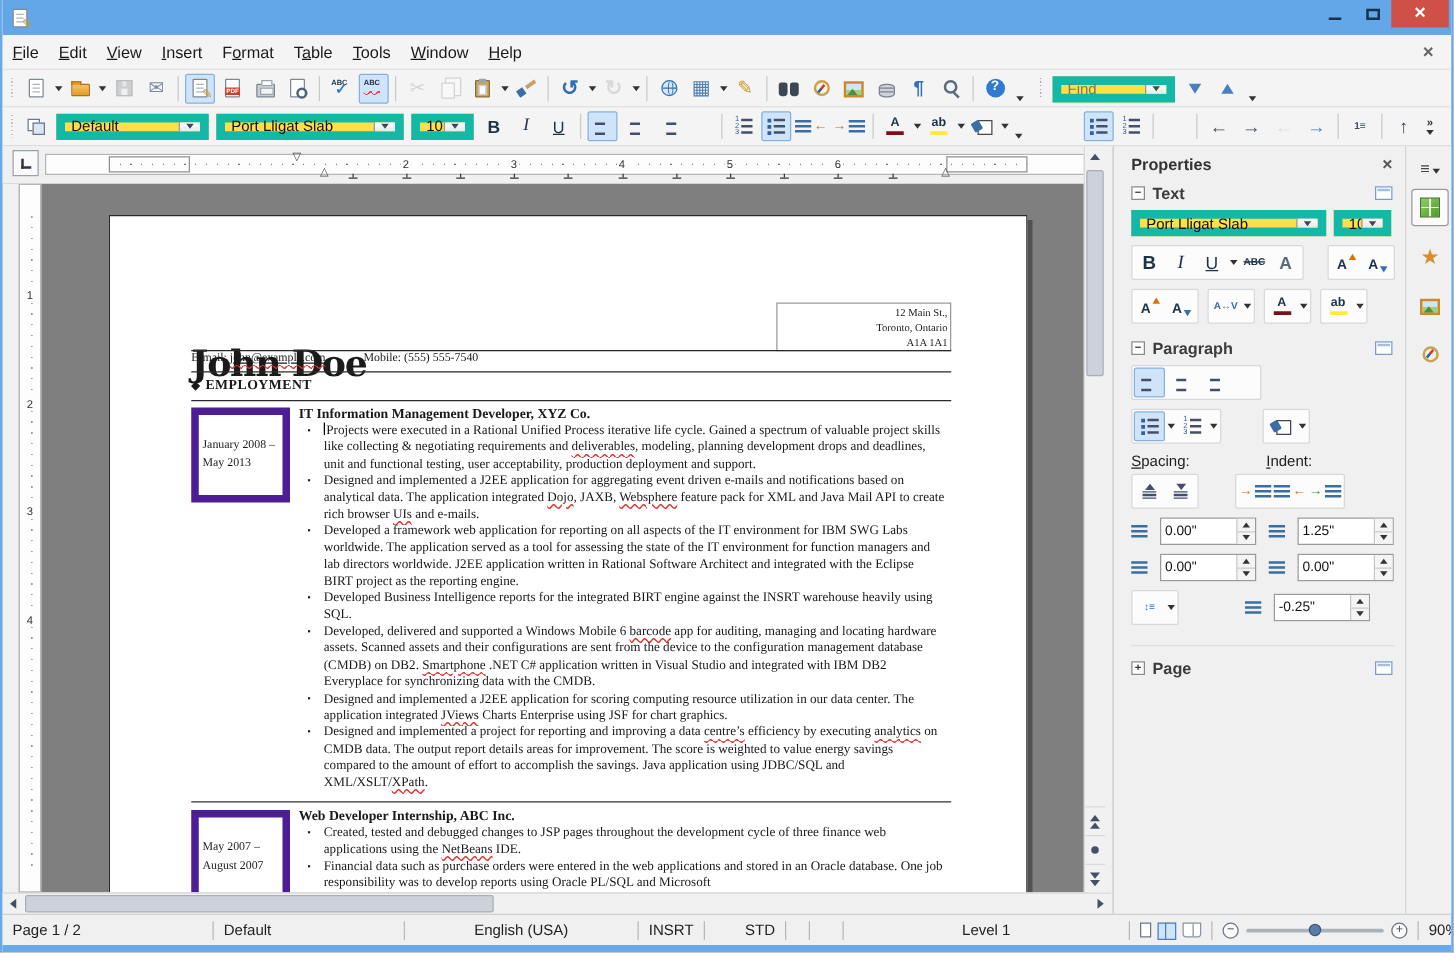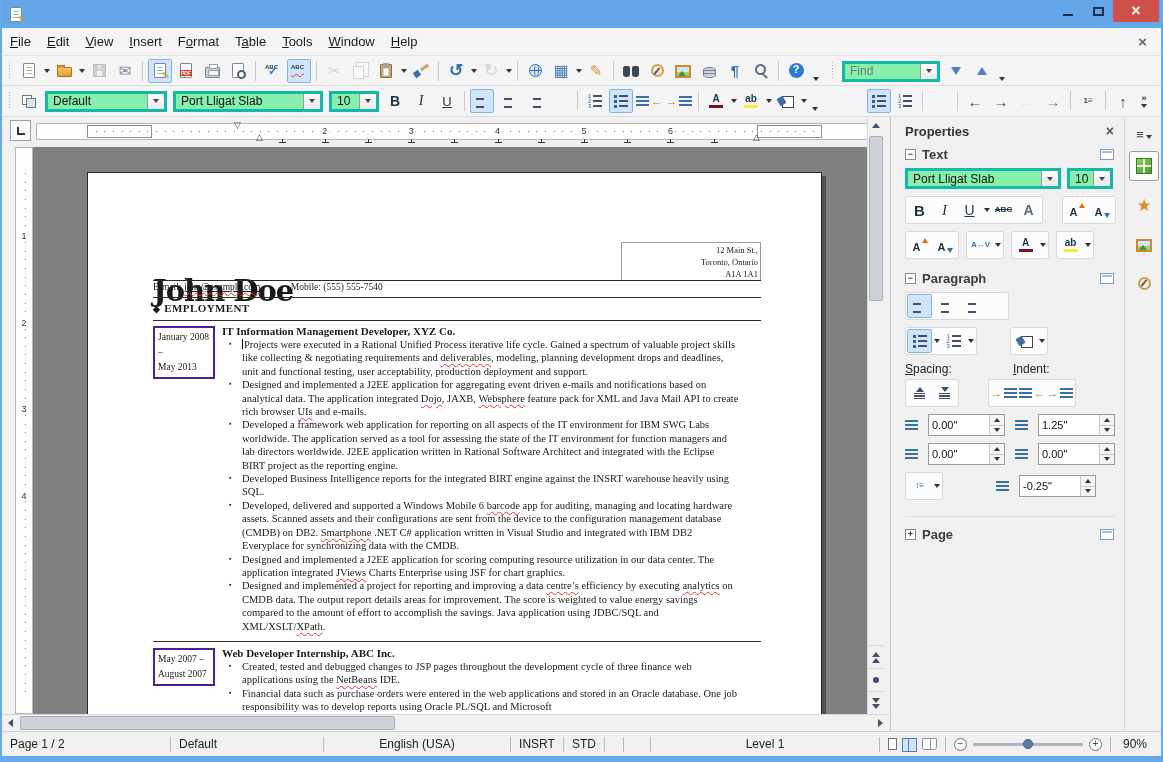--- a/index.html
+++ b/index.html
@@ -28,21 +28,21 @@
   .tbtn{min-width:24px;height:24px;display:flex;align-items:center;justify-content:center;border:1px solid transparent;border-radius:2px;margin:0 1px;position:relative;}
   .tbtn.active{background:#cfe4f9;border-color:#84b2dc;}
   .tbtn.disabled{opacity:.4;filter:grayscale(.8);}
   .dd{width:9px;height:24px;display:flex;align-items:center;justify-content:center;}
   .dd::before{content:"";border-left:3.5px solid transparent;border-right:3.5px solid transparent;border-top:4px solid #333;}
   .tsep{width:1px;height:20px;background:#c9c9c9;margin:0 4px;}
   .tovf{width:14px;height:24px;display:flex;align-items:flex-end;justify-content:center;padding-bottom:2px;}
   .tovf::before{content:"";border-left:3.5px solid transparent;border-right:3.5px solid transparent;border-top:4px solid #333;}
   .tovf2{display:flex;flex-direction:column;align-items:center;width:16px;font-size:9px;font-weight:bold;color:#333;line-height:8px;margin-left:auto;margin-right:6px;}
   .tovf2::after{content:"";border-left:3.5px solid transparent;border-right:3.5px solid transparent;border-top:4px solid #333;margin-top:2px;}
-  .combo{height:21px;border:3px solid #14b8a6;background:#86efac;display:inline-flex;align-items:center;margin:0 3px;}
+  .combo{height:21px;border:7px solid #14b8a6;background:#fde047;display:inline-flex;align-items:center;margin:0 3px;}
   .combo .val{flex:1;font-size:12px;padding:0 5px;color:#111;white-space:nowrap;overflow:hidden;}
   .combo .val.ph{color:#777;}
   .combo .ca{width:17px;height:100%;border-left:1px solid #9a9a9a;background:linear-gradient(#fdfdfd,#e8e8e8);display:flex;align-items:center;justify-content:center;}
   .combo .ca::before{content:"";border-left:3.5px solid transparent;border-right:3.5px solid transparent;border-top:4px solid #445;}
   .findbar{position:absolute;left:826px;top:3px;display:flex;align-items:center;}
   .numbar{position:absolute;left:858px;top:3px;right:4px;display:flex;align-items:center;}
   
   .ig{display:inline-flex;align-items:center;justify-content:center;line-height:1;}
   .bars{display:flex;flex-direction:column;gap:2px;width:13px;}
   .bars i{height:2px;background:#44506a;display:block;}
@@ -154,21 +154,21 @@
   .hrl{position:absolute;left:65px;width:608px;height:1px;background:#2b2b2b;}
   .contact{position:absolute;left:65px;top:109px;font-size:9.5px;}
   .contact .mob{margin-left:28px;}
   .email{text-decoration:underline;}
   .misp{text-decoration:underline wavy #e03030;text-decoration-thickness:1px;text-underline-offset:2px;}
   .emp-h{position:absolute;left:65px;top:129px;font-size:11px;font-weight:bold;letter-spacing:.4px;}
   .emp-h .dia{font-size:9px;margin-right:4px;}
   .jobs{position:absolute;left:65px;top:149px;width:608px;}
   .job-row{display:flex;padding-top:2px;}
   .job-row + .job-row{border-top:1px solid #333;margin-top:8px;padding-top:4px;}
-  .job-dates{width:62px;flex:none;border:2px solid #4c1d95;font-size:9.5px;line-height:15px;padding:2px 3px;margin-top:2px;align-self:flex-start;}
+  .job-dates{width:79px;flex:none;border:6px solid #4c1d95;font-size:9.5px;line-height:15px;padding:17px 3px;margin-top:2px;align-self:flex-start;}
   .job-main{margin-left:7px;width:517px;}
   .job-title{font-weight:bold;font-size:11px;line-height:14px;}
   .job-main ul{margin:0;padding:0 0 0 20px;list-style:none;}
   .job-main li{position:relative;font-size:10.5px;line-height:13.4px;}
   .job-main li::before{content:"▪";position:absolute;left:-13px;top:0;font-size:7px;}
   .caret{display:inline-block;width:1px;height:10px;background:#000;vertical-align:-1px;margin-right:1px;}
   
   .vscroll{position:absolute;right:277px;top:117px;width:17px;height:597px;background:#f1f1f1;border-left:1px solid #d9d9d9;}
   .sarr{position:absolute;left:0;width:16px;height:17px;display:flex;align-items:center;justify-content:center;color:#44506a;}
   .sthumb{position:absolute;left:1px;top:19px;width:14px;height:165px;background:#cdd2da;border:1px solid #a7afbb;border-radius:2px;}
@@ -1020,21 +1020,21 @@
   <div class="statusbar">
     <span style="display:flex;align-items:center;height:100%;">
         <span class="sfield" style="width: 168px; text-align: left;">Page 1 / 2</span>
         <span class="ssep"></span>
         <span class="sfield" style="width: 152px; text-align: left;">Default</span>
         <span class="ssep"></span>
         <span class="sfield" style="width: 186px; text-align: center;">English (USA)</span>
         <span class="ssep"></span>
         <span class="sfield" style="width: 52px; text-align: center;">INSRT</span>
         <span class="ssep"></span>
-        <span class="sfield" style="width: 40px; text-align: center;">STD</span>
+        <span class="sfield" style="width: 40px; text-align: center; margin-left: 24px;">STD</span>
         <span class="ssep"></span>
         <span class="sfield" style="width: 18px; text-align: center;"></span>
         <span class="ssep"></span>
         <span class="sfield" style="width: 26px; text-align: center;"></span>
         <span class="ssep"></span>
         <span class="sfield" style="width: 228px; text-align: center;">Level 1</span>
         <span class="ssep"></span>
       </span>
     <span class="sviews">
       <span class="ci ci-pg1"></span>

